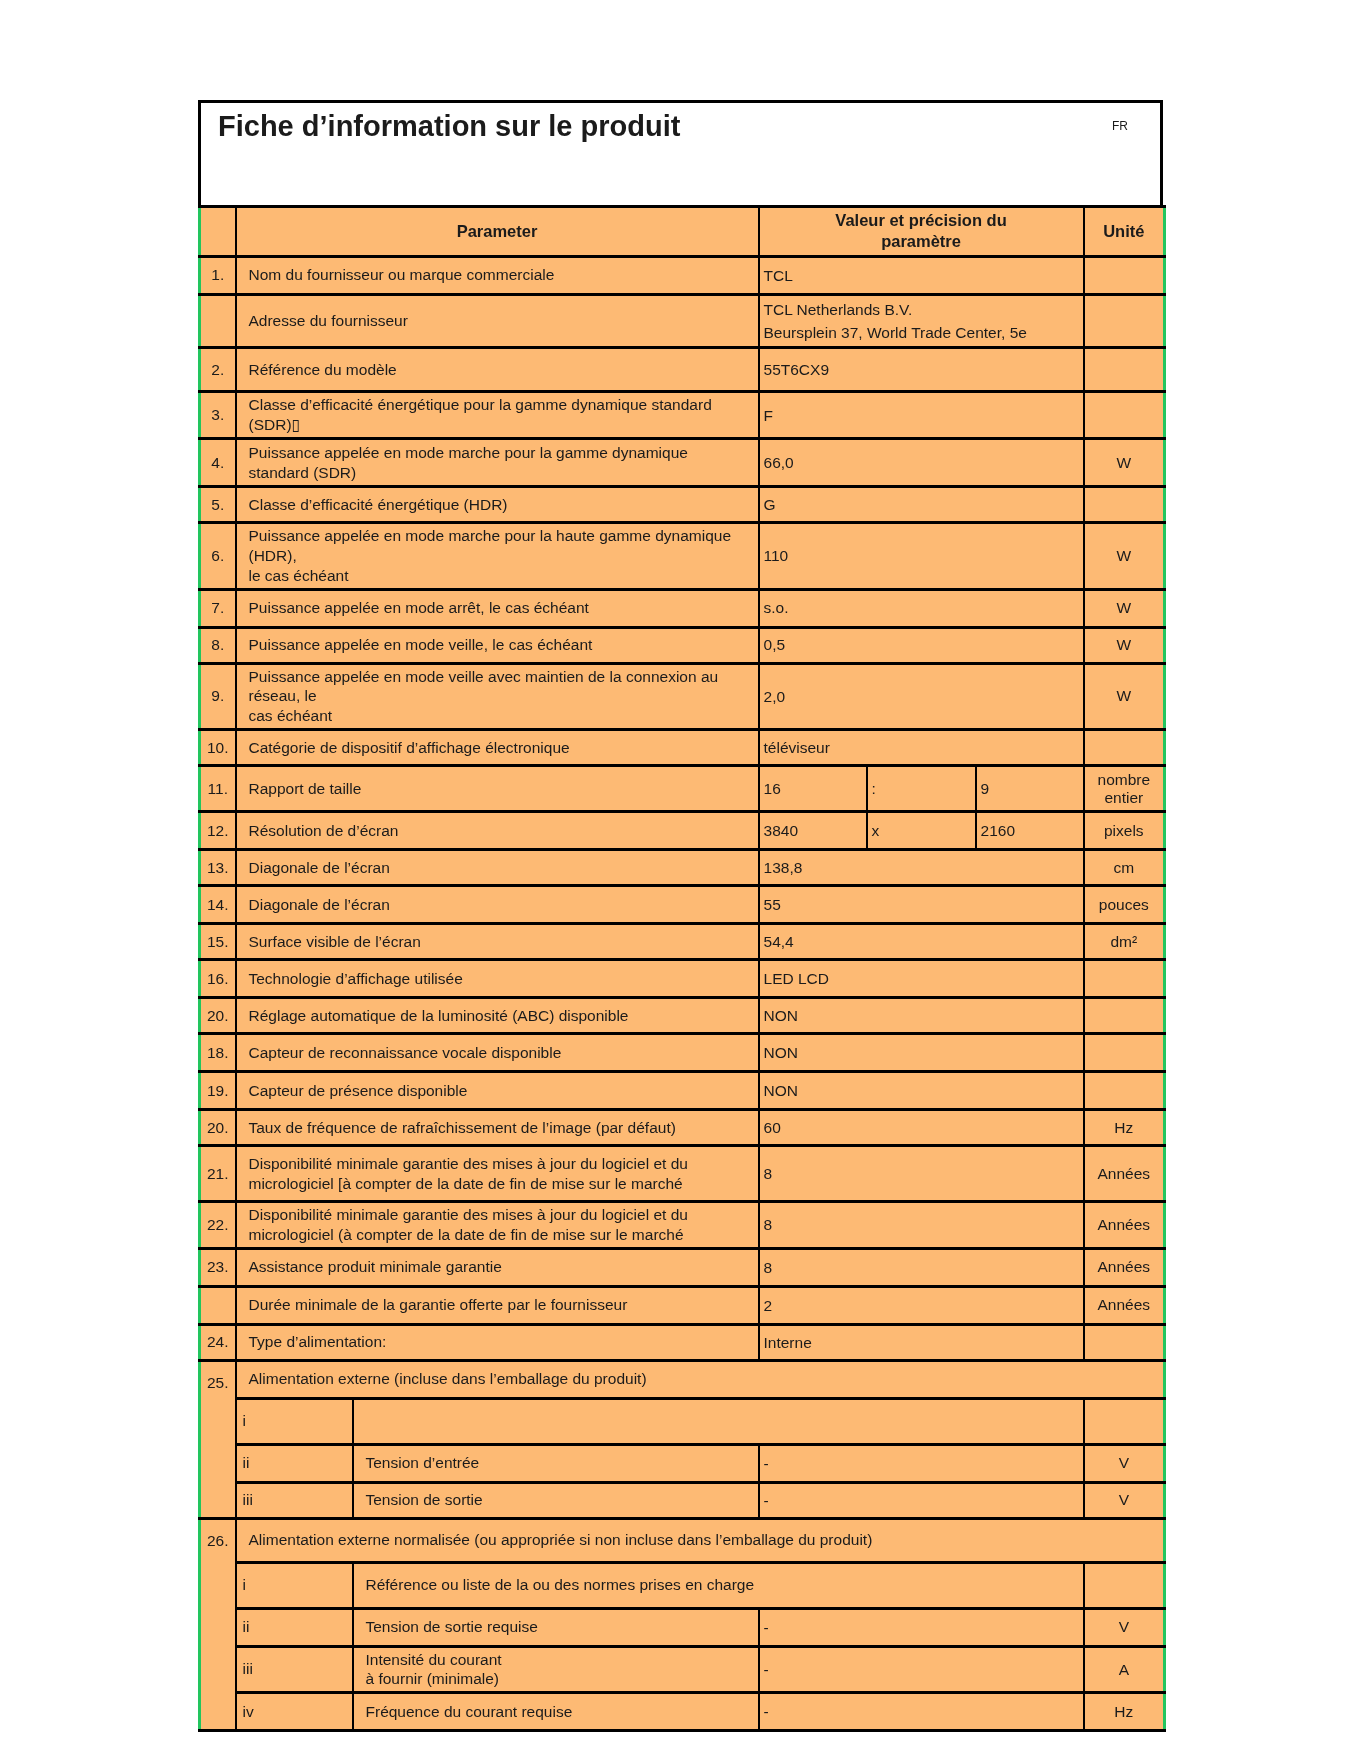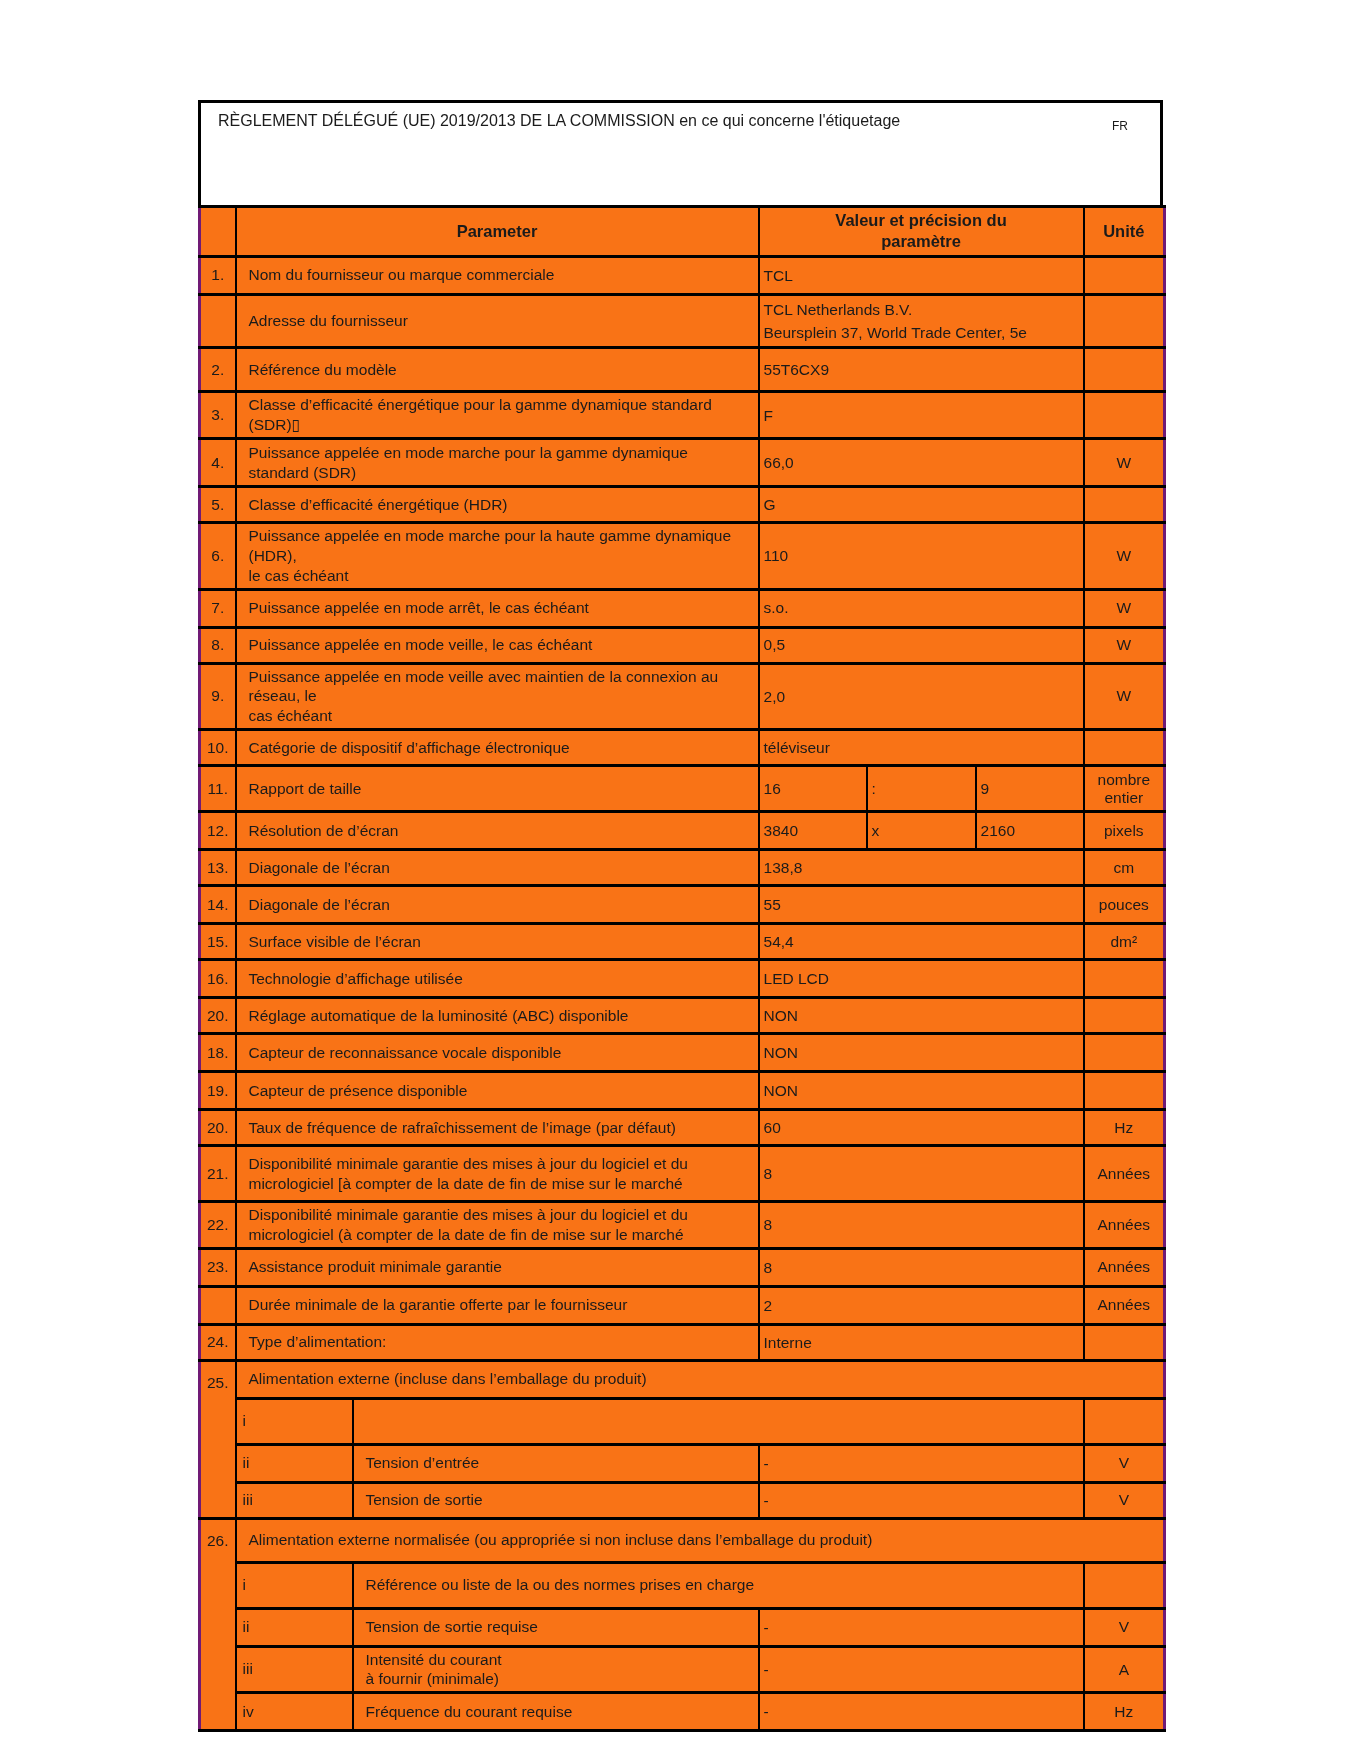--- a/index.html
+++ b/index.html
@@ -10,21 +10,21 @@
   .sheet{position:absolute;left:198px;top:100px;width:965px;}
   .hdrbox{
     border:3px solid #000;box-sizing:border-box;height:108px;
     padding:5px 14px 4px 17px;position:relative;background:#fff;
   }
   .title{font-size:29px;font-weight:bold;line-height:1.25;}
   .sub{font-size:16px;line-height:1.6;}
   .fr{position:absolute;right:32px;top:16px;font-size:12px;}
   table{
     border-collapse:collapse;table-layout:fixed;width:965px;
-    margin-top:-3px;border:3px solid #701a75;background:#f97316;
+    margin-top:-3px;border:3px solid #22c55e;background:#fdba74;
   }
   td{
     border:2px solid #000;border-top-width:3px;border-bottom-width:3px;
     font-size:15.5px;vertical-align:middle;padding:2px 4px;overflow:hidden;
   }
   .num{text-align:center;padding:2px 1px;}
   .numtop{vertical-align:top;padding-top:12px;}
   .lbl{text-align:left;padding-left:12px;white-space:pre-line;line-height:1.28;}
   .val{white-space:pre-line;line-height:1.5;}
   .unit{text-align:center;line-height:1.15;}
@@ -33,21 +33,21 @@
     font-weight:bold;text-align:center;font-size:16.5px;
     white-space:pre-line;line-height:1.3;
   }
 </style>
 </head>
 <body>
 
 <div class="sheet">
 
   <div class="hdrbox">
-    <div class="sub">RÈGLEMENT DÉLÉGUÉ (UE) 2019/2013 DE LA COMMISSION en ce qui concerne l'étiquetage</div>
+    <div class="title">Fiche d’information sur le produit</div>
     <div class="fr">FR</div>
   </div>
 
   <table>
     <colgroup>
       <col style="width:36px">
         <col style="width:117px">
         <col style="width:406px">
       <col style="width:108px">
         <col style="width:109px">

